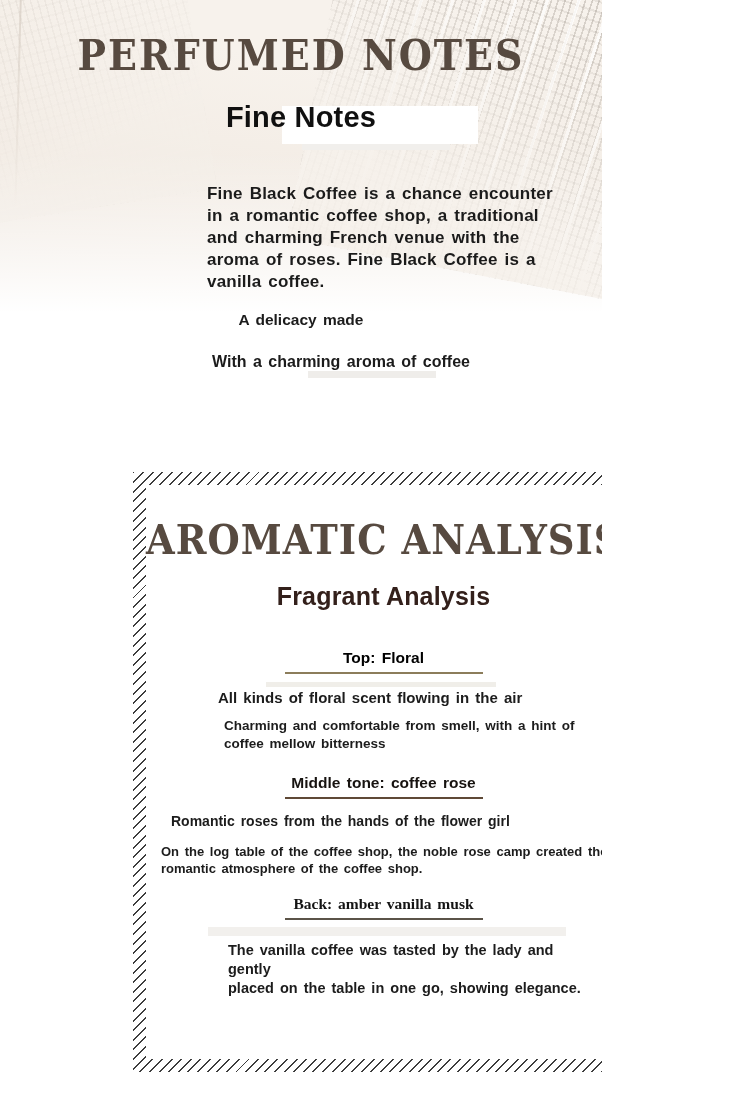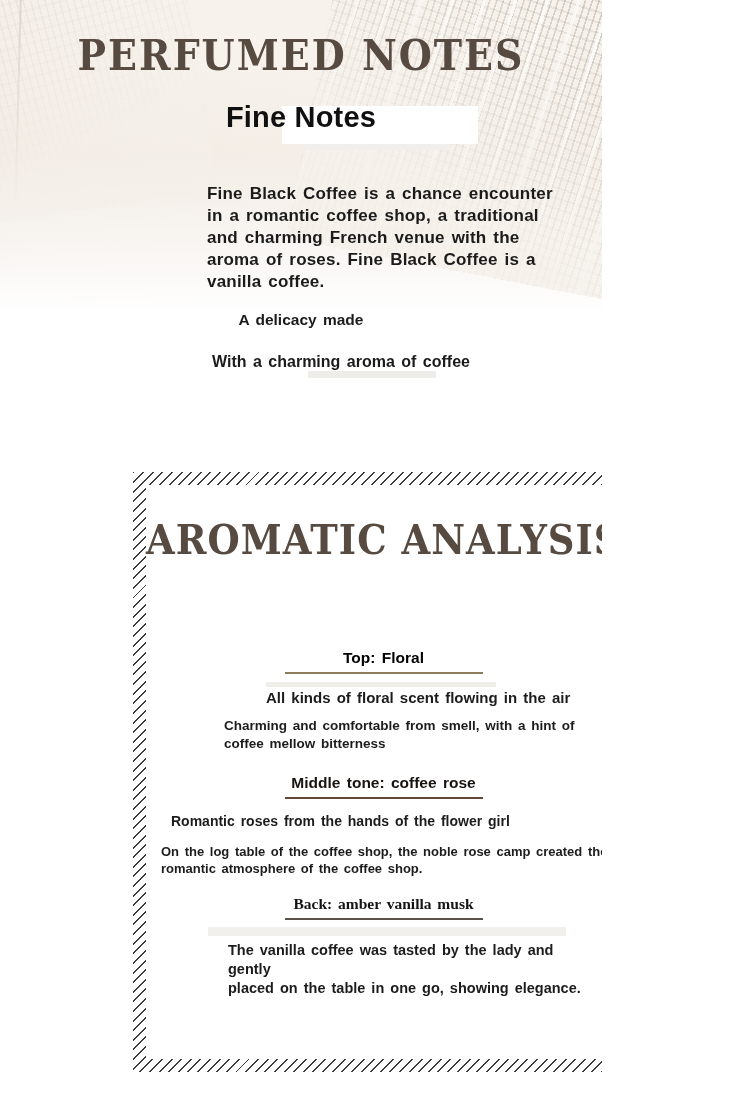--- a/index.html
+++ b/index.html
@@ -100,21 +100,21 @@
   .note-head.middle .nh-text { color:#171310; }
   .note-head.middle .nh-line { border-color:#5f4936; }
   .note-head.back   { top:410px;font-family:Liberation Serif, serif; }
   .note-head.back   .nh-text { color:#141414; }
   .note-head.back   .nh-line { border-color:#5b5348; }
 
   .note-body {
     position:absolute; font-weight:700; color:#1c1c1c;
     white-space:pre-line; word-spacing:2px;
   }
-  .nb-top-1    { top:204px; left:72px; font-size:15px;margin-left:48px; }
+  .nb-top-1    { top:204px; left:72px; font-size:15px; }
   .nb-top-2    { top:232px; left:78px; width:395px; font-size:13.5px; line-height:17.5px; }
   .nb-middle-1 { top:328px; left:25px; font-size:14px; }
   .nb-middle-2 { top:358px; left:15px; width:460px; font-size:13px; line-height:17px; }
   .nb-back-1   { top:456px; left:82px; width:360px; font-size:14.5px; line-height:19px; }
 </style>
 </head>
 <body>
 
 <div id="page">
 
@@ -137,20 +137,21 @@
 
   <div class="centered tagline1">A delicacy made</div>
   <div class="tagline2">With a charming aroma of coffee</div>
   <div class="smudge" style="left:308px; top:371px; width:128px; height:7px; background:#efedea;"></div>
 
   <div class="analysis-box">
     <div class="analysis-inner">
 
       <div class="centered deco box-title">AROMATIC ANALYSIS</div>
 
+      <div class="centered box-subtitle">Fragrant Analysis</div>
 
       <div class="note-head top">
         <div class="nh-text">Top: Floral</div>
         <div class="nh-line"></div>
       </div>
       <div class="smudge" style="left:120px; top:197px; width:230px; height:5px; background:#f0eee9;"></div>
       <div class="note-body nb-top-1">All kinds of floral scent flowing in the air</div>
       <div class="note-body nb-top-2">Charming and comfortable from smell, with a hint of
 coffee mellow bitterness</div>
 

